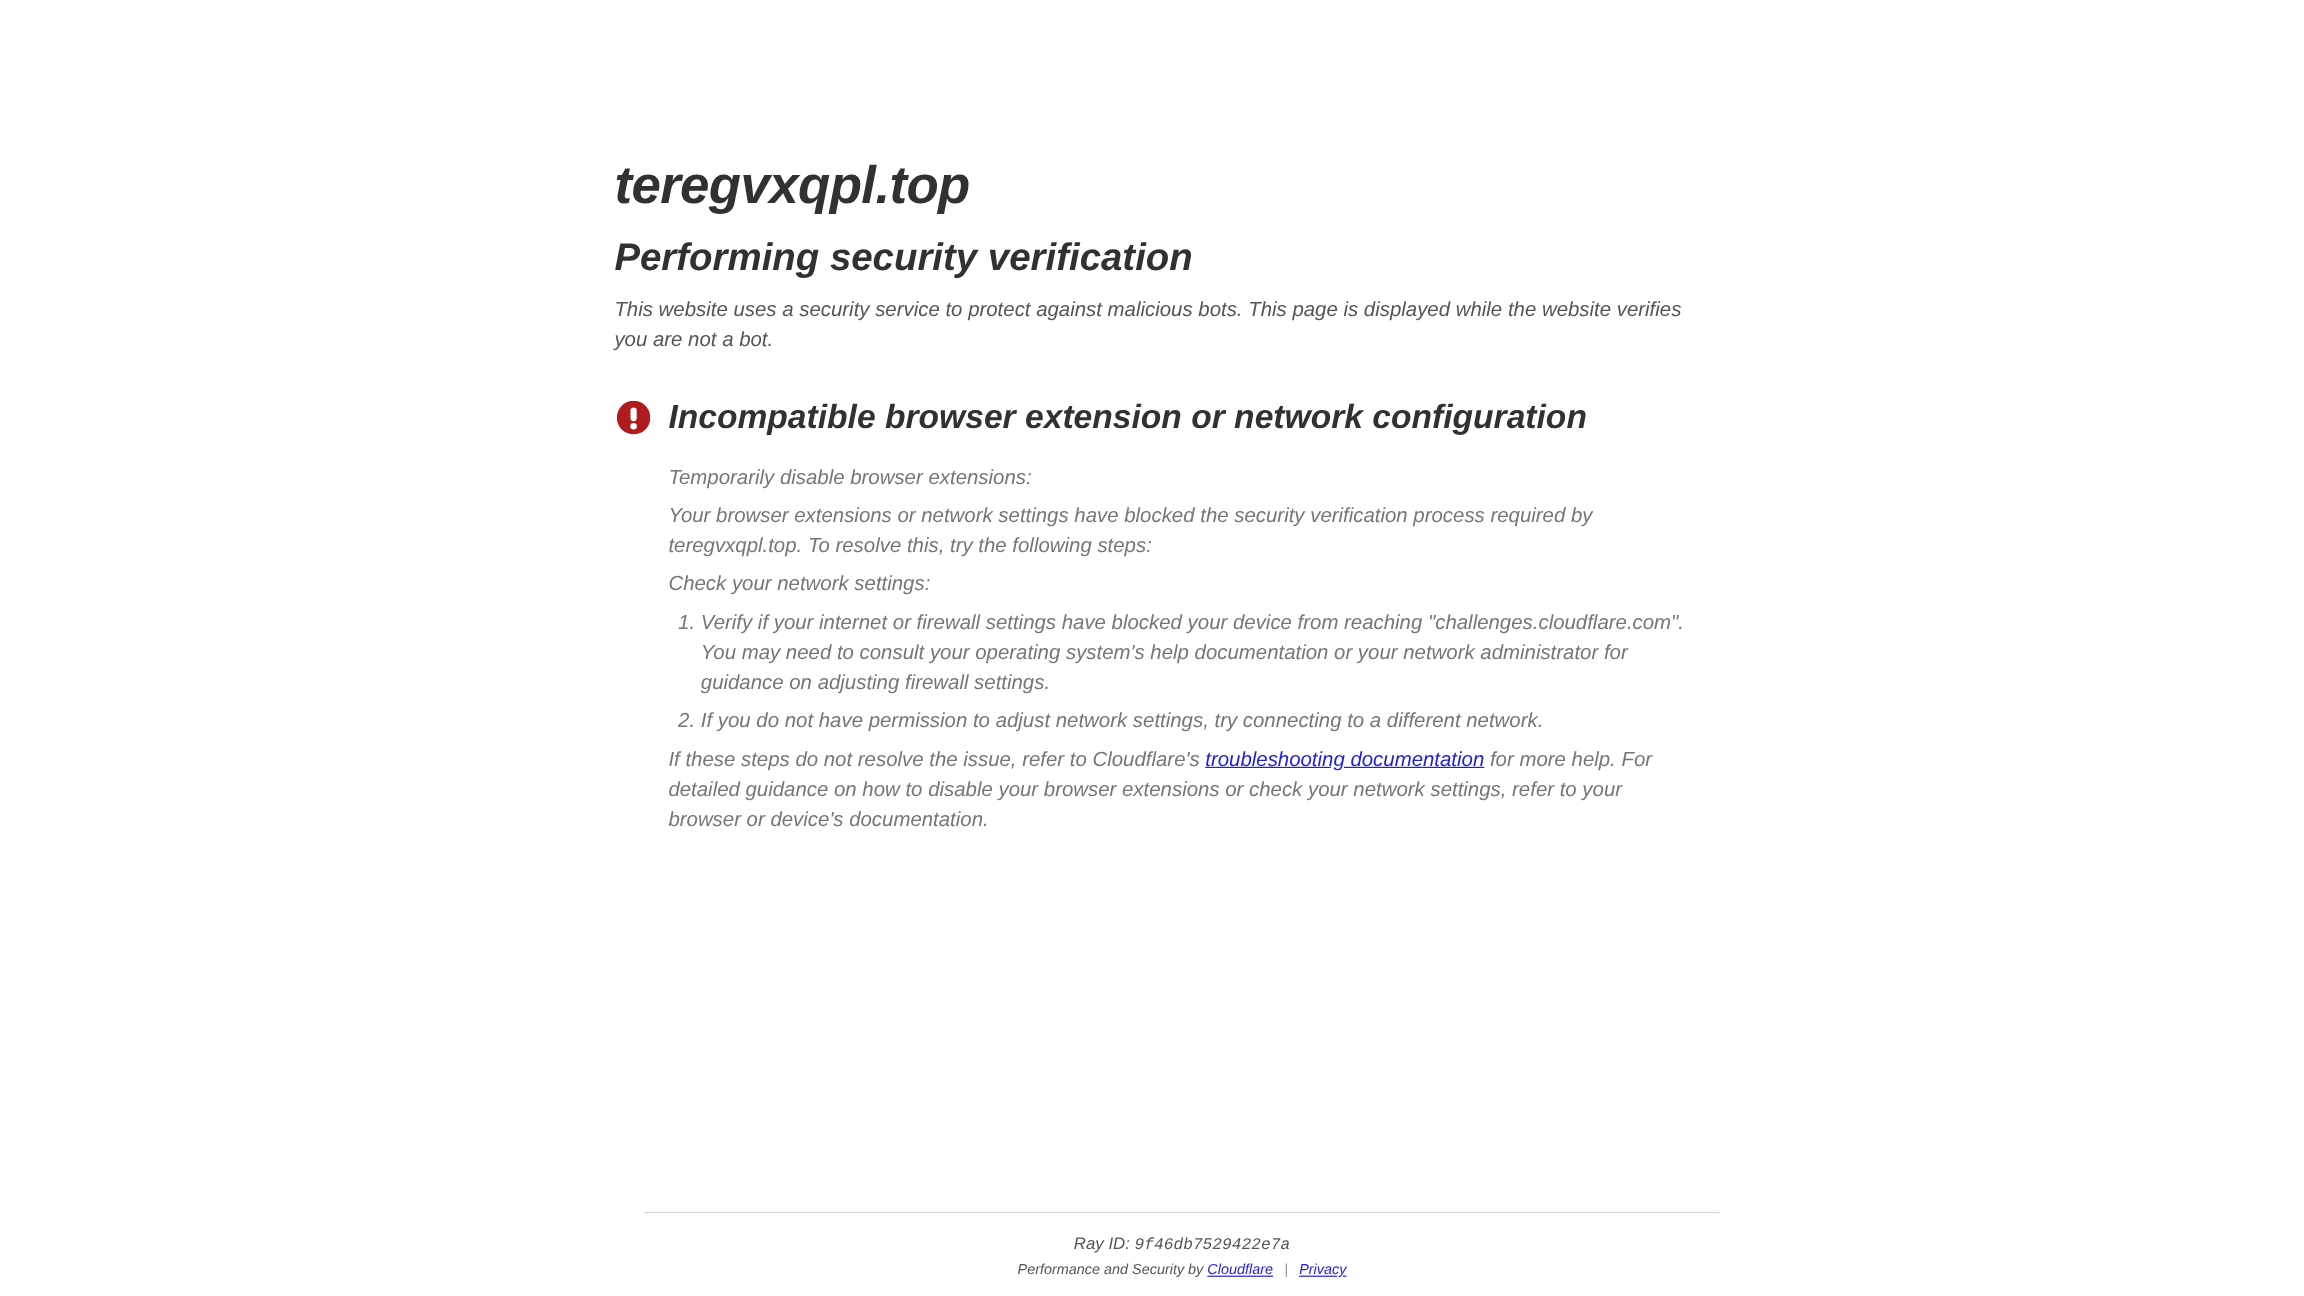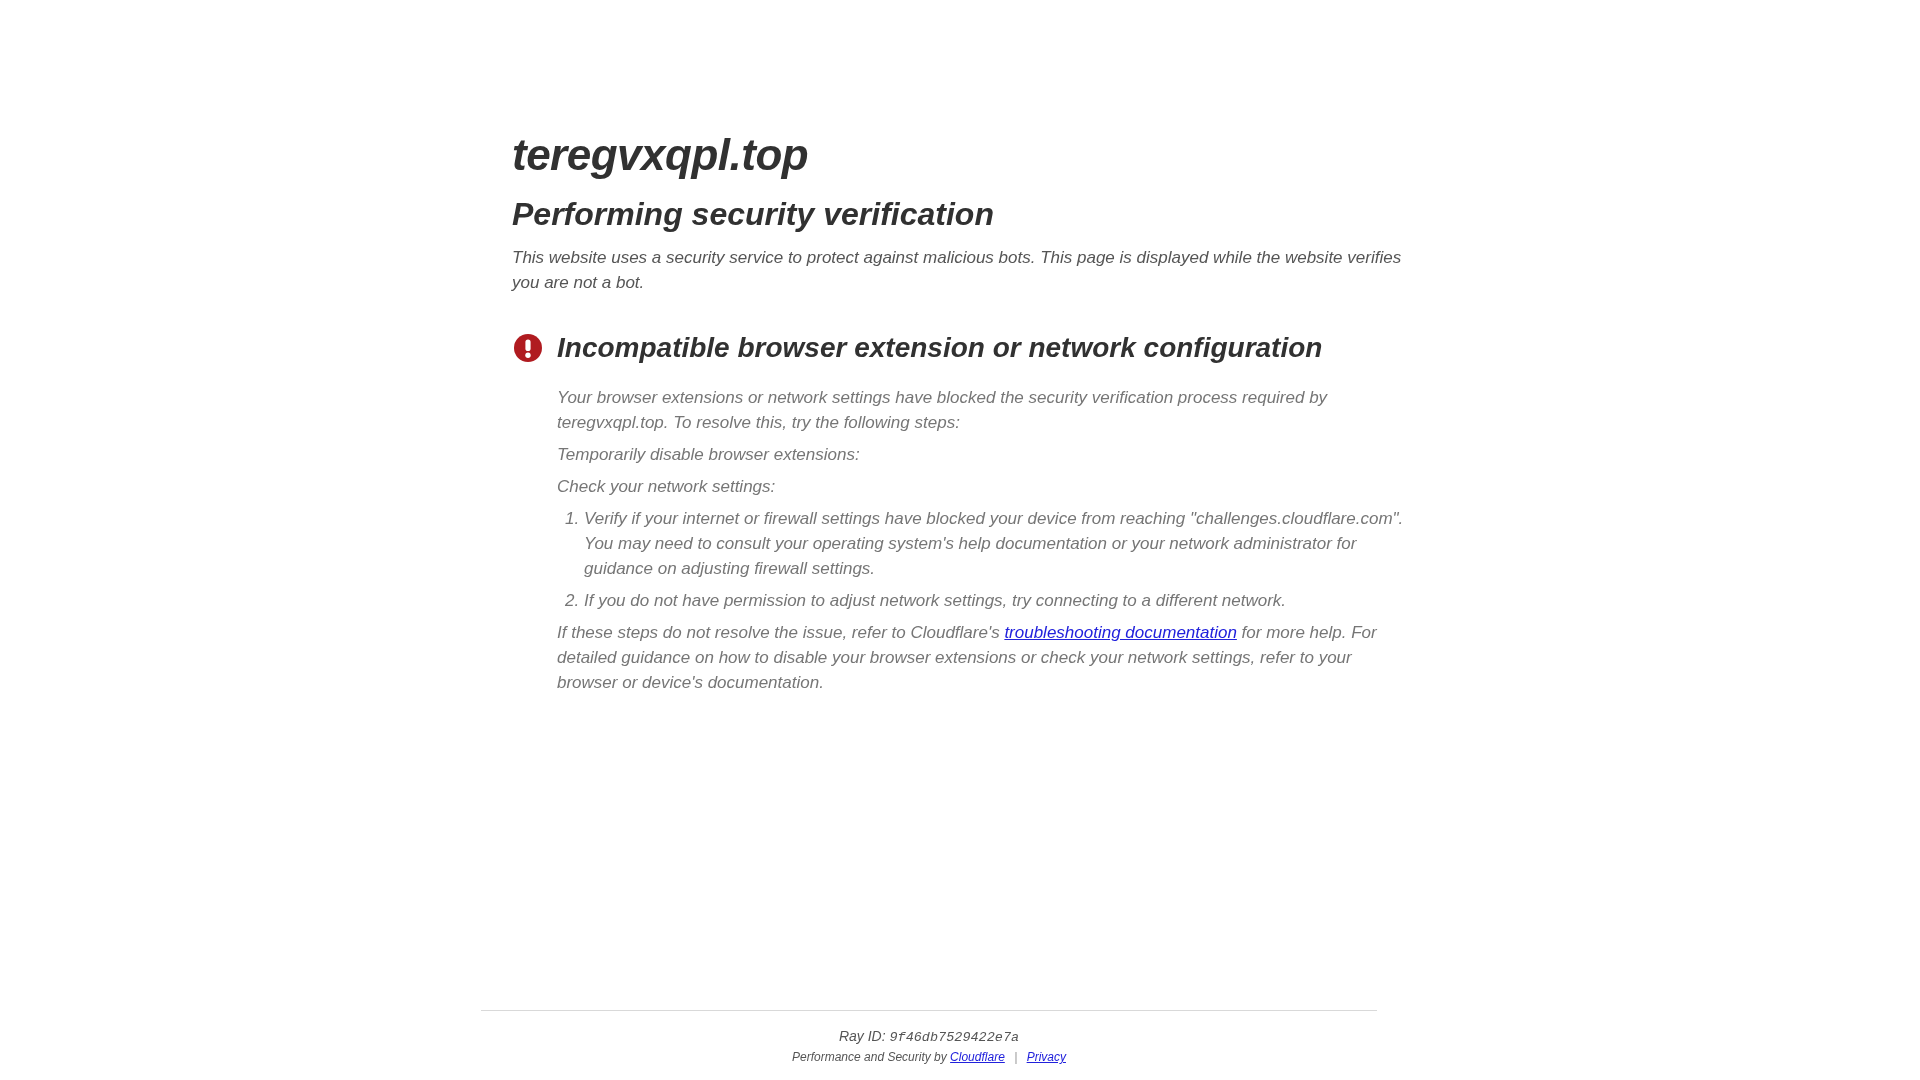--- a/index.html
+++ b/index.html
@@ -80,21 +80,21 @@
   }
   .section-body li { margin-bottom: 7px; }
   a.link {
     color: var(--link-blue);
     text-decoration: underline;
     cursor: pointer;
   }
   .footer {
     position: absolute;
     top: 1010px;
-    left: 481px;
+    left: 537px;
     width: 896px;
     border-top: 1px solid var(--divider-gray);
     padding-top: 17px;
     text-align: center;
   }
   .ray-line {
     font-size: 14px;
     color: var(--body-text);
     margin-bottom: 5px;
   }
@@ -122,22 +122,22 @@
       <span class="error-icon">
         <svg width="28" height="28" viewBox="0 0 28 28" aria-hidden="true">
           <circle cx="14" cy="14" r="14" fill="var(--accent-red)"></circle>
           <rect x="11.4" y="5.5" width="5.2" height="11.5" rx="2.6" fill="#ffffff"></rect>
           <circle cx="14" cy="21.3" r="2.7" fill="#ffffff"></circle>
         </svg>
       </span>
       <h3 class="error-heading">Incompatible browser extension or network configuration</h3>
 
       <div class="section-body">
+        <p>Temporarily disable browser extensions:</p>
         <p>Your browser extensions or network settings have blocked the security verification process required by teregvxqpl.top. To resolve this, try the following steps:</p>
-        <p>Temporarily disable browser extensions:</p>
         <p>Check your network settings:</p>
         <ol>
           <li><span>Verify if your internet or firewall settings have blocked your device from reaching "challenges.cloudflare.com". You may need to consult your operating system's help documentation or your network administrator for guidance on adjusting firewall settings.</span></li>
           <li><span>If you do not have permission to adjust network settings, try connecting to a different network.</span></li>
         </ol>
         <p><span>If these steps do not resolve the issue, refer to Cloudflare's </span><a class="link" href="#">troubleshooting documentation</a><span> for more help. For detailed guidance on how to disable your browser extensions or check your network settings, refer to your browser or device's documentation.</span></p>
       </div>
     </div>
   </div>
 

